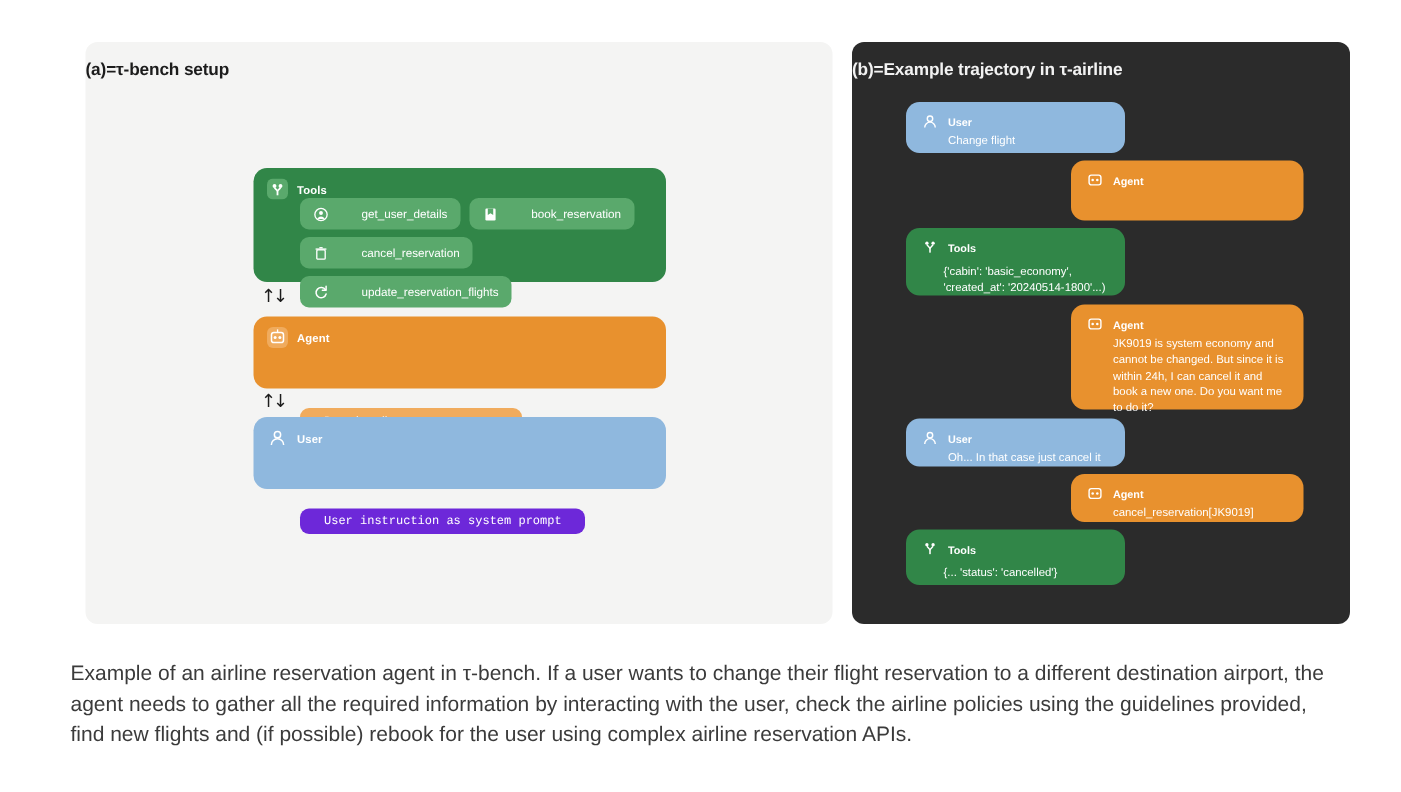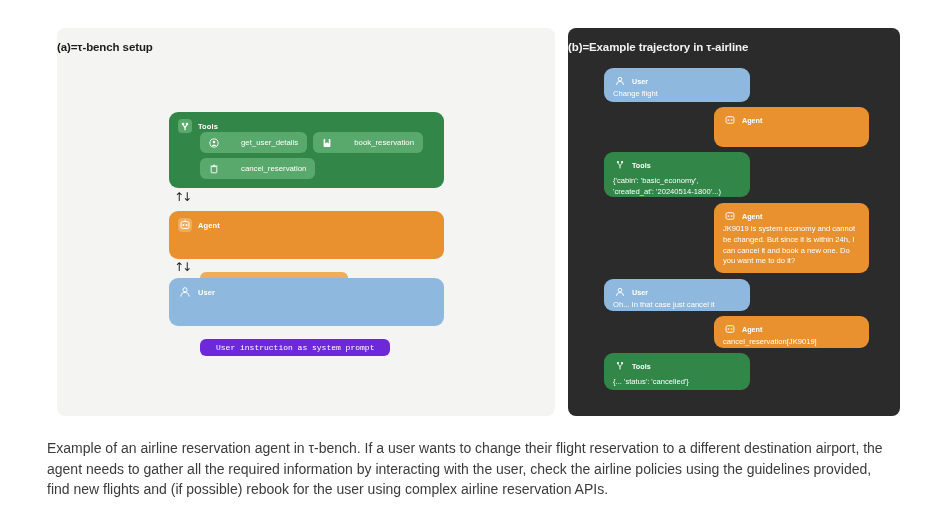--- a/index.html
+++ b/index.html
@@ -156,24 +156,25 @@
   }
   .bubble .bhead .label {
     font-size: 7.2px;
     font-weight: 700;
     color: #ffffff;
   }
   .bubble .btext {
     font-size: 7.6px;
     line-height: 1.42;
     color: #ffffff;
+    margin-left: 19px;
     white-space: pre-line;
   }
   .bubble.tools .btext {
-    margin-left: 0;
+    margin-left: 16px;
     margin-top: 4px;
   }
   .b-user   { background: #8fb8de; }
   .b-agent  { background: #e8912e; }
   .b-tools  { background: #318648; }
 
   .bb1 { left: 36px;  top: 40px;  width: 146px; height: 34px; }
   .bb2 { left: 146px; top: 79px;  width: 155px; height: 40px; }
   .bb3 { left: 36px;  top: 124px; width: 146px; height: 45px; }
   .bb4 { left: 146px; top: 175px; width: 155px; height: 70px; }
@@ -237,20 +238,29 @@
         <div class="chip">
           <span class="ico">
             <svg width="10" height="10" viewBox="0 0 10 10">
               <rect x="2.2" y="2.6" width="5.6" height="6.2" rx="0.7" stroke="#ffffff" stroke-width="0.9" fill="none"></rect>
               <rect x="1.4" y="1.6" width="7.2" height="0.9" fill="#ffffff"></rect>
               <rect x="3.9" y="0.7" width="2.2" height="0.9" fill="#ffffff"></rect>
             </svg>
           </span>
           <span>cancel_reservation</span>
         </div>
+        <div class="chip">
+          <span class="ico">
+            <svg width="10" height="10" viewBox="0 0 10 10">
+              <path d="M8 3.3 A3.4 3.4 0 1 0 8.4 6" stroke="#ffffff" stroke-width="1" fill="none" stroke-linecap="round"></path>
+              <path d="M8.4 0.9 V3.5 H5.9" stroke="#ffffff" stroke-width="1" fill="none" stroke-linecap="round" stroke-linejoin="round"></path>
+            </svg>
+          </span>
+          <span>update_reservation_flights</span>
+        </div>
       </div>
     </div>
 
     <div class="arrows arrows-1">↑↓</div>
 
     <div class="block block-agent">
       <div class="block-head">
         <span class="ico">
           <svg width="14" height="14" viewBox="0 0 14 14">
             <rect x="0" y="0" width="14" height="14" rx="4" fill="#f0ab5d"></rect>

